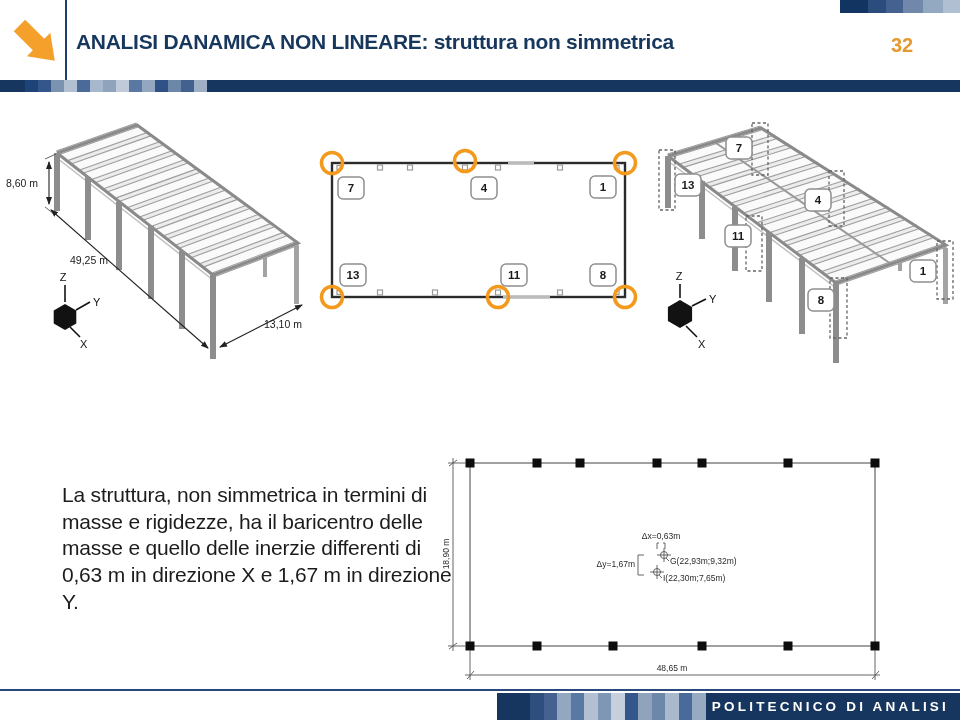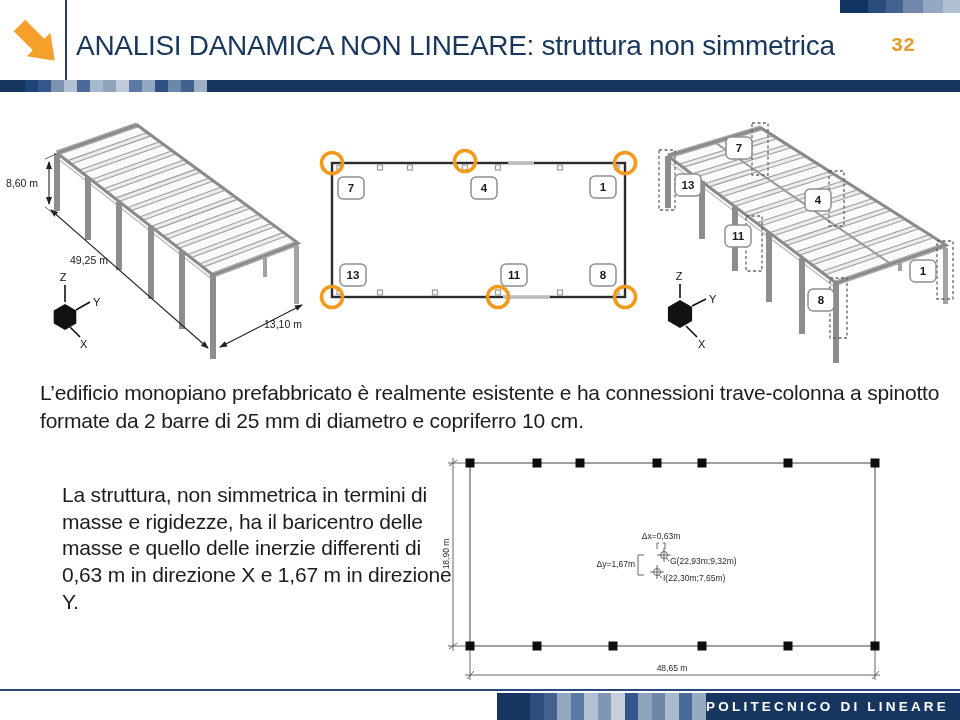--- a/index.html
+++ b/index.html
@@ -2,22 +2,22 @@
 <html><head>
 <meta charset="utf-8">
 <style>
   html,body{margin:0;padding:0;background:#888;}
   .slide{position:relative;width:960px;height:720px;background:#ffffff;overflow:hidden;
          font-family:"Liberation Sans",sans-serif;}
   .abs{position:absolute;}
   
   .hdr-divider{left:65px;top:0;width:2px;height:80px;background:#1d3e6e;}
   .page-title{left:76px;top:30px;width:820px;white-space:nowrap;
-              font-weight:normal;font-size:28px;letter-spacing:-0.3px;color:#17375D;}
-  .slide-num{left:891px;top:34px;font-weight:bold;font-size:20px;color:#E6992F;font-family:Liberation Mono, monospace;}
+              font-weight:bold;font-size:21px;letter-spacing:-0.3px;color:#17375D;}
+  .slide-num{left:891px;top:34px;font-weight:bold;font-size:20px;color:#E6992F;}
   .mosaic{display:flex;}
   .mosaic div{height:100%;}
   .strip-tr{left:840px;top:0;width:120px;height:13px;}
   .hdr-bar{left:0;top:80px;width:960px;height:12px;background:#16365f;}
   .hdr-bar .mosaic{position:absolute;left:25px;top:0;height:12px;}
   .hdr-bar .mosaic div{width:13px;}
   
   .para{color:#1c1c1c;font-size:21px;letter-spacing:-0.2px;}
   .para1{left:40px;top:379px;width:905px;line-height:1.32;}
   .para2{left:62px;top:482px;width:392px;line-height:1.27;}
@@ -327,21 +327,20 @@
       <line class="axl" x1="34" y1="200" x2="34" y2="186"></line>
       <line class="axl" x1="46" y1="208" x2="60" y2="201"></line>
       <line class="axl" x1="40" y1="228" x2="51" y2="239"></line>
       <polygon class="cube" points="34,202 46.1,209 46.1,223 34,230 21.9,223 21.9,209"></polygon>
       <text class="axlab" x="33" y="182" text-anchor="middle">Z</text>
       <text class="axlab" x="63" y="205">Y</text>
       <text class="axlab" x="52" y="250">X</text>
     </g>
   </svg>
 
-  <div class="abs para para1">L’edificio monopiano prefabbricato è realmente esistente e ha connessioni trave-colonna a spinotto formate da 2 barre di 25 mm di diametro e copriferro 10 cm.</div>
   <div class="abs para para2">La struttura, non simmetrica in termini di masse e rigidezze, ha il baricentro delle masse e quello delle inerzie differenti di 0,63 m in direzione X e 1,67 m in direzione Y.</div>
 
   <svg class="abs" style="left:438px;top:448px" width="522" height="240" viewBox="0 0 522 240">
     <rect class="b-rect" x="32" y="15" width="405" height="183"></rect>
     <g>
       <rect class="sq" x="27.5" y="10.5" width="9" height="9"></rect>
       <rect class="sq" x="94.5" y="10.5" width="9" height="9"></rect>
       <rect class="sq" x="137.5" y="10.5" width="9" height="9"></rect>
       <rect class="sq" x="214.5" y="10.5" width="9" height="9"></rect>
       <rect class="sq" x="259.5" y="10.5" width="9" height="9"></rect>
@@ -402,16 +401,16 @@
       <div style="background:#b3c0d2"></div>
         <div style="background:#7e97b4"></div>
       <div style="background:#c6cfdb"></div>
         <div style="background:#35568a"></div>
       <div style="background:#8fa3bd"></div>
         <div style="background:#6d87a8"></div>
       <div style="background:#a9bacc"></div>
         <div style="background:#4a6a9a"></div>
       <div style="background:#96aac2"></div>
     </div>
-    <div class="brand">POLITECNICO DI LINEARE</div>
+    <div class="brand">POLITECNICO DI ANALISI</div>
   </div>
 
 </div>
 
 </body></html>

